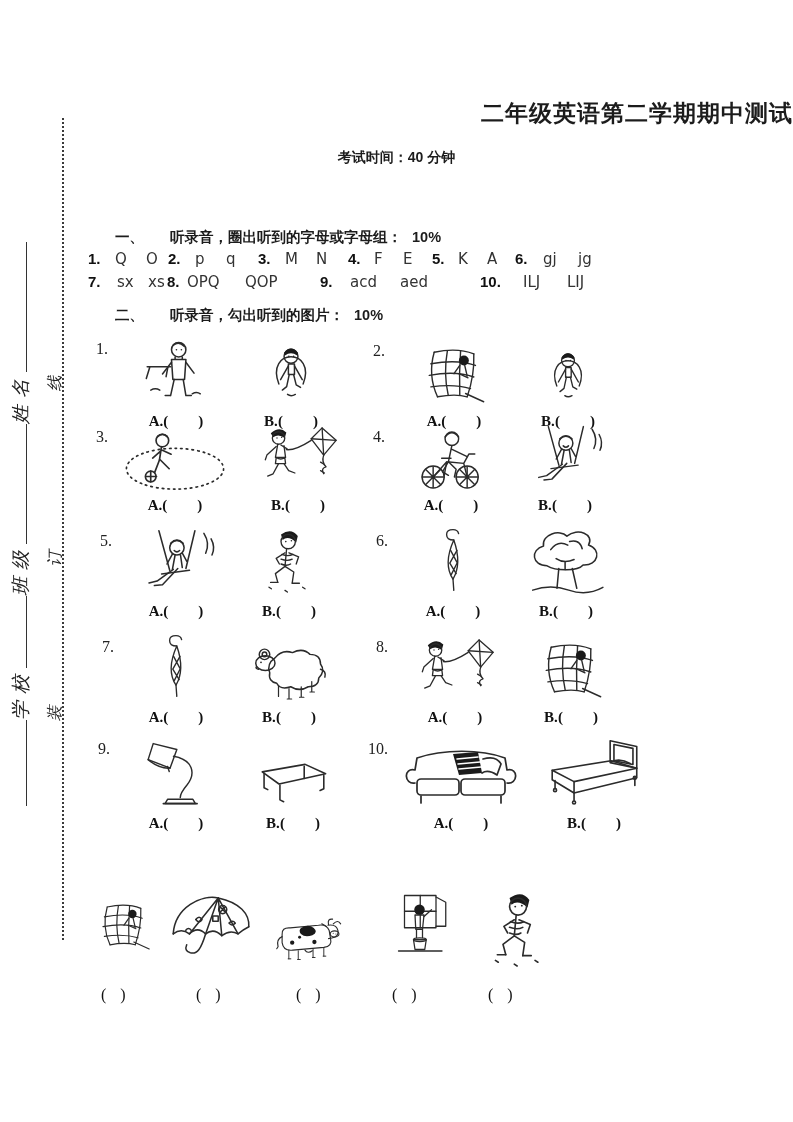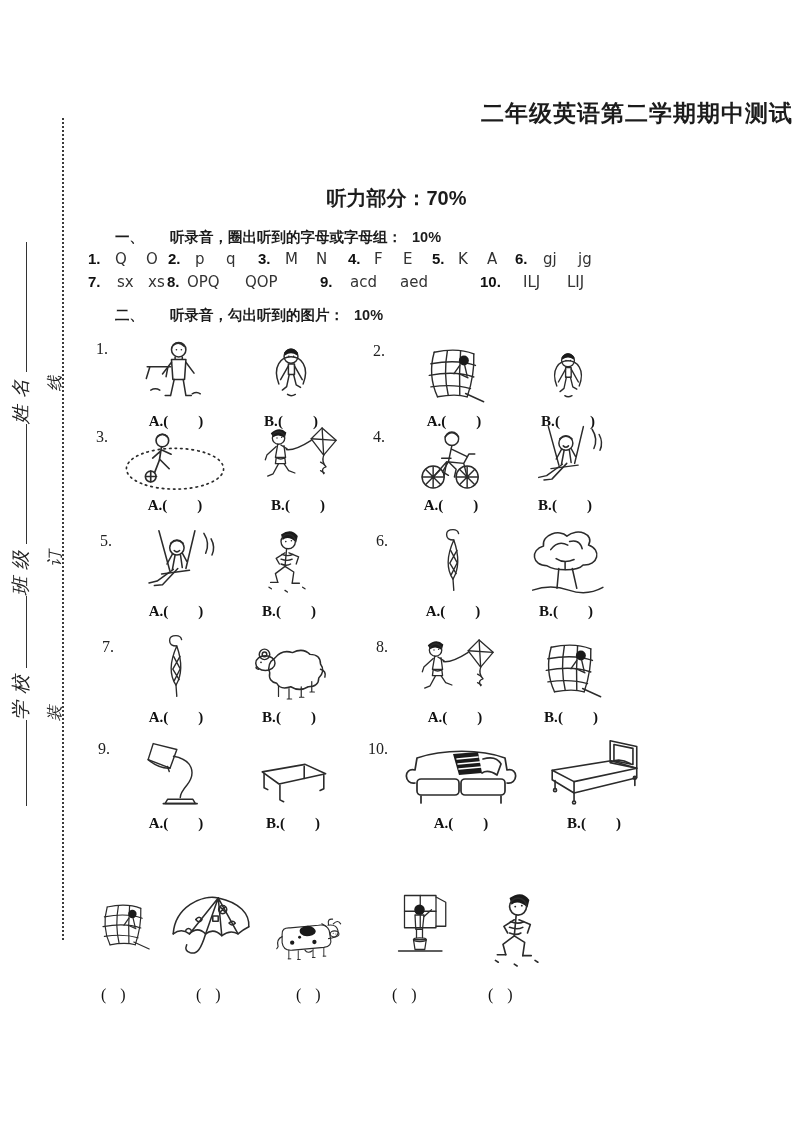--- a/index.html
+++ b/index.html
@@ -246,21 +246,21 @@
     <span class="blank" style="width:120px"></span>
     <span>姓名</span>
     <span class="blank" style="width:130px"></span>
   </div>
   <div class="abs dotline"></div>
   <span class="abs bchar" style="top:370px">线</span>
   <span class="abs bchar" style="top:545px">订</span>
   <span class="abs bchar" style="top:700px">装</span>
 
   <div class="abs title">二年级英语第二学期期中测试</div>
-  <div class="abs parthead">听力部分：70%</div>
+  <div class="abs examtime">考试时间：40 分钟</div>
 
   <div class="abs sechead" style="left:95px;top:228px">
     <span>一、</span><span class="sp"></span><span>听录音，圈出听到的字母或字母组：</span><span class="sc">10%</span>
   </div>
 
   <div class="abs lrow" style="left:88px;top:250px">
     <span class="g" style="width:80px">
         <b class="n" style="width:27px">1.</b>
         <span class="lo" style="width:31px">Q</span>
         <span class="lo">O</span>

